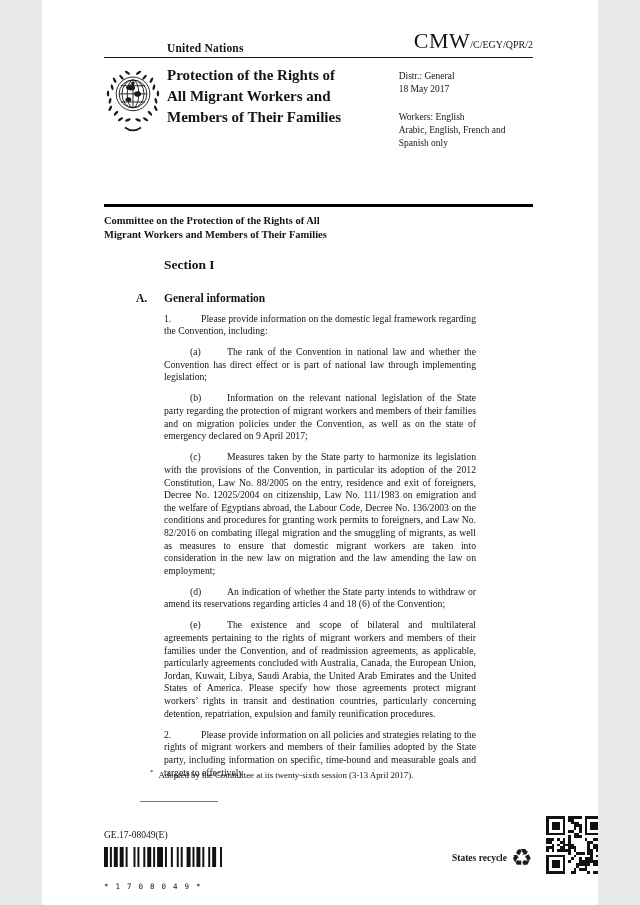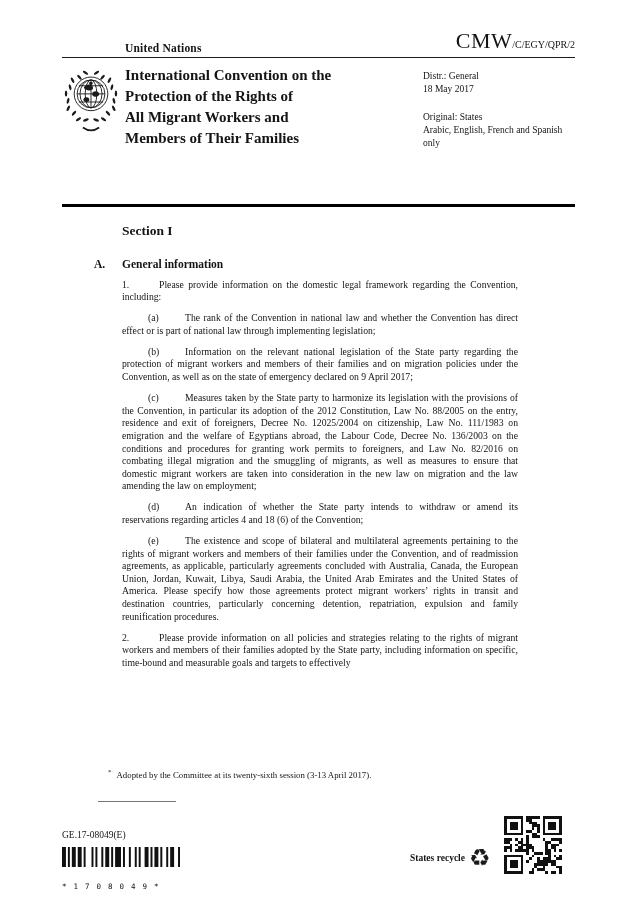--- a/index.html
+++ b/index.html
@@ -1,18 +1,18 @@
 <!DOCTYPE html>
 <html><head>
 <meta charset="utf-8">
 <style>
   html,body{margin:0;padding:0;background:#e8e8e8;}
   .page{
     position:relative;
-    width:640px;height:905px;
+    width:556px;height:905px;
     margin:0 auto;
     background:#ffffff;
     font-family:"Liberation Serif", serif;
     color:#141414;
     overflow:hidden;
     box-sizing:border-box;
   }
   
   .masthead{
     display:flex;justify-content:space-between;align-items:flex-end;
@@ -114,35 +114,38 @@
         </g>
         <g fill="#1b1b1b" stroke="none">
           <path d="M38 32 q6 -6 12 -3 q5 2 3 7 q-6 4 -11 1 q-5 -2 -4 -5 z"></path>
           <path d="M55 40 q7 -2 9 3 q1 5 -5 6 q-6 0 -7 -4 q-1 -3 3 -5 z"></path>
           <path d="M41 50 q5 -1 6 3 q1 4 -4 5 q-5 0 -6 -3 q-1 -3 4 -5 z"></path>
           <path d="M47 24 q4 -2 6 1 q1 3 -3 4 q-4 0 -3 -5 z"></path>
         </g>
       </svg>
     </div>
     <div class="conv-title">
-      <div>International Convention on the</div>
       <div>Protection of the Rights of</div>
       <div>All Migrant Workers and</div>
       <div>Members of Their Families</div>
     </div>
     <div class="meta">
       <div>Distr.: General</div>
       <div>18 May 2017</div>
-      <div class="block2">Original: States</div>
+      <div class="block2">Workers: English</div>
       <div>Arabic, English, French and Spanish only</div>
     </div>
   </div>
 
   <div class="rule-thick"></div>
 
+  <div class="committee">
+    <div>Committee on the Protection of the Rights of All</div>
+    <div>Migrant Workers and Members of Their Families</div>
+  </div>
 
   <div class="content">
 
     <div class="section-heading">Section I</div>
 
     <div class="subheading">
       <span class="letter">A.</span>
       <span>General information</span>
     </div>
 

